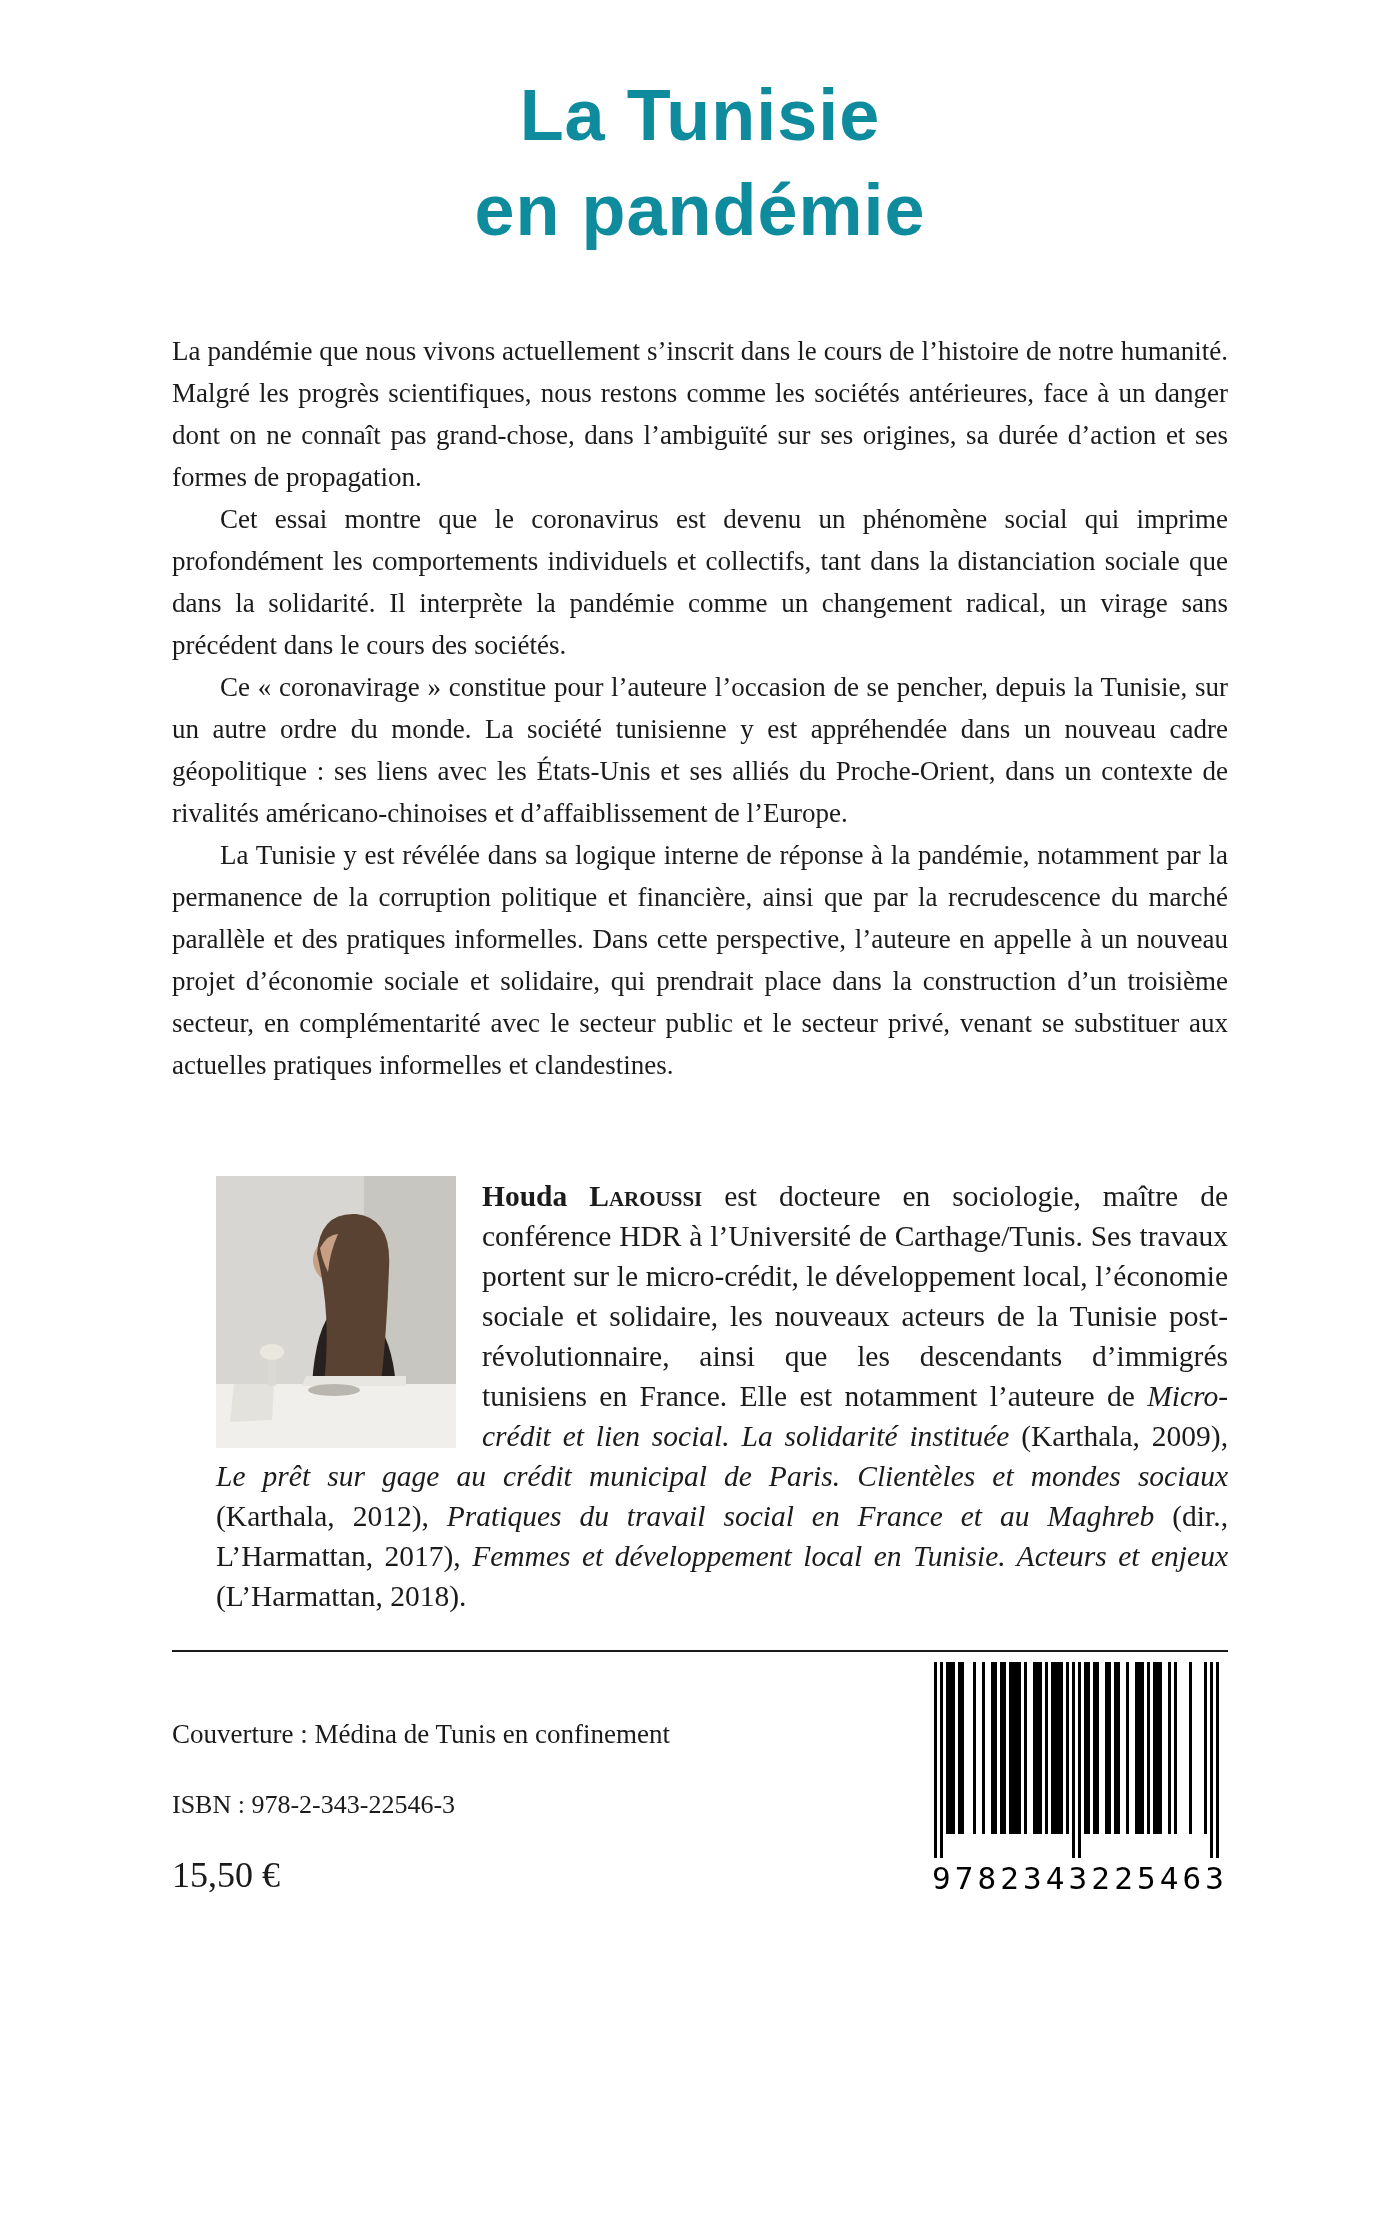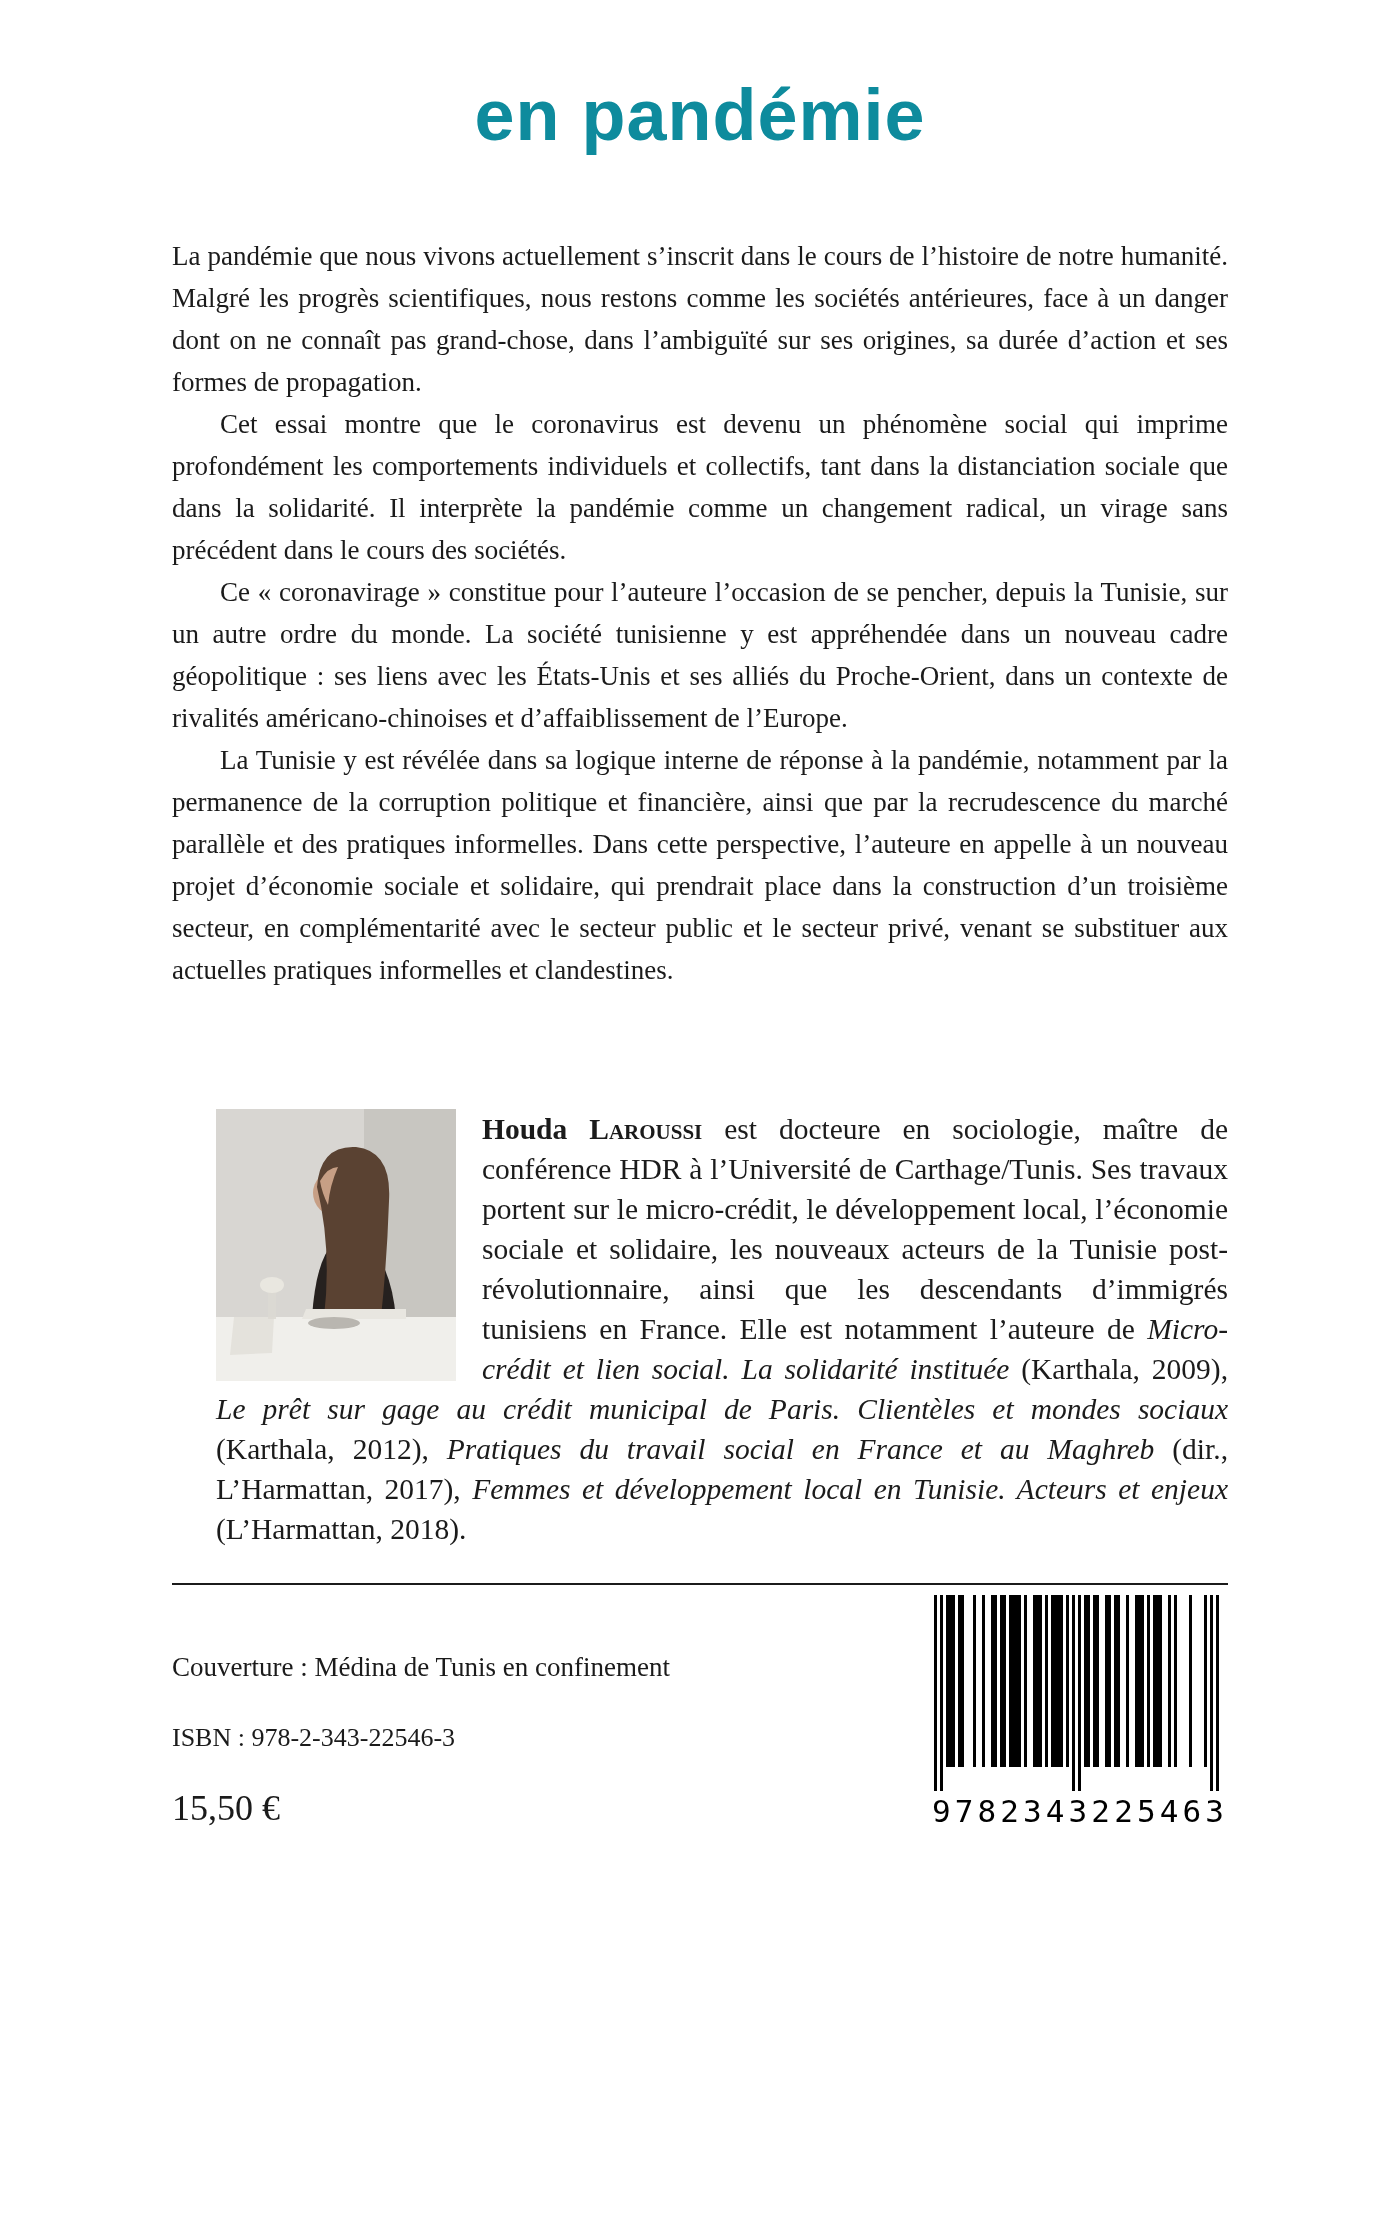--- a/index.html
+++ b/index.html
@@ -28,21 +28,21 @@
   
   .synopsis {
     margin-top: 72px;
     font-size: 27px;
     line-height: 42px;
     text-align: justify;
   }
   .synopsis p.indent { text-indent: 48px; }
   
   .bio {
-    margin-top: 118px;
+    margin-top: 90px;
     font-size: 29.5px;
     line-height: 40px;
     text-align: justify;
     padding-left: 44px;
   }
   .bio::after { content:""; display:block; clear:both; }
   .photo {
     float: left;
     width: 240px;
     height: 272px;
@@ -94,20 +94,21 @@
     font-size: 31px;
     color: #000;
   }
 </style>
 </head>
 <body>
 
 <div class="page">
 
   <header class="title-block">
+    <div class="title-line" style="color: rgb(14, 139, 157);">La Tunisie</div>
     <div class="title-line" style="color: rgb(14, 139, 157);">en pandémie</div>
   </header>
 
   <section class="synopsis">
     <p>La pandémie que nous vivons actuellement s’inscrit dans le cours de l’histoire de notre humanité. Malgré les progrès scientifiques, nous restons comme les sociétés antérieures, face à un danger dont on ne connaît pas grand-chose, dans l’ambiguïté sur ses origines, sa durée d’action et ses formes de propagation.</p>
     <p class="indent">Cet essai montre que le coronavirus est devenu un phénomène social qui imprime profondément les comportements individuels et collectifs, tant dans la distanciation sociale que dans la solidarité. Il interprète la pandémie comme un changement radical, un virage sans précédent dans le cours des sociétés.</p>
     <p class="indent">Ce « coronavirage » constitue pour l’auteure l’occasion de se pencher, depuis la Tunisie, sur un autre ordre du monde. La société tunisienne y est appréhendée dans un nouveau cadre géopolitique : ses liens avec les États-Unis et ses alliés du Proche-Orient, dans un contexte de rivalités américano-chinoises et d’affaiblissement de l’Europe.</p>
     <p class="indent">La Tunisie y est révélée dans sa logique interne de réponse à la pandémie, notamment par la permanence de la corruption politique et financière, ainsi que par la recrudescence du marché parallèle et des pratiques informelles. Dans cette perspective, l’auteure en appelle à un nouveau projet d’économie sociale et solidaire, qui prendrait place dans la construction d’un troisième secteur, en complémentarité avec le secteur public et le secteur privé, venant se substituer aux actuelles pratiques informelles et clandestines.</p>
   </section>
 

